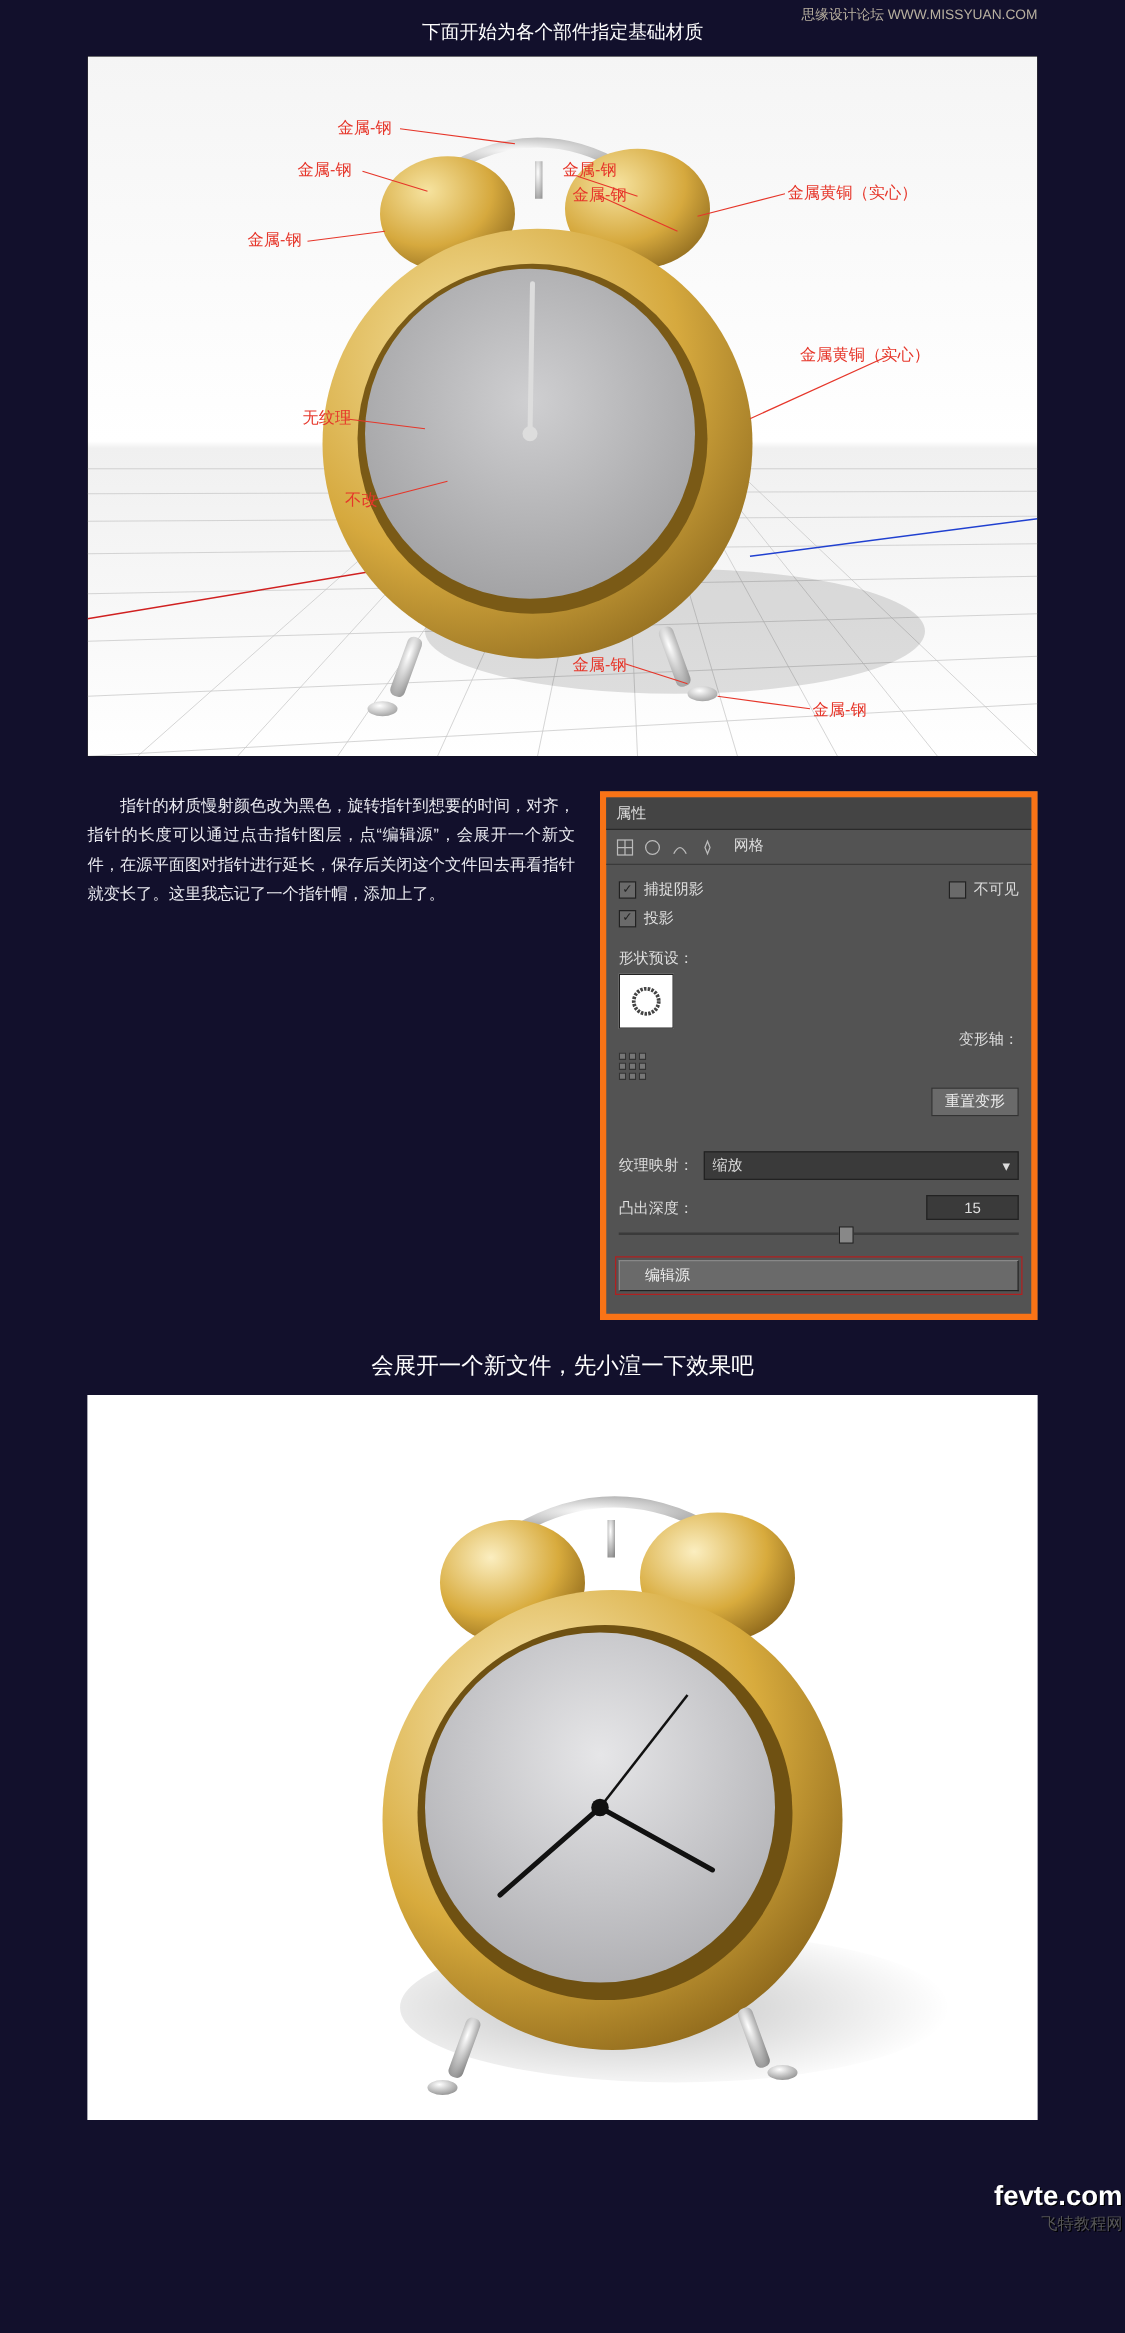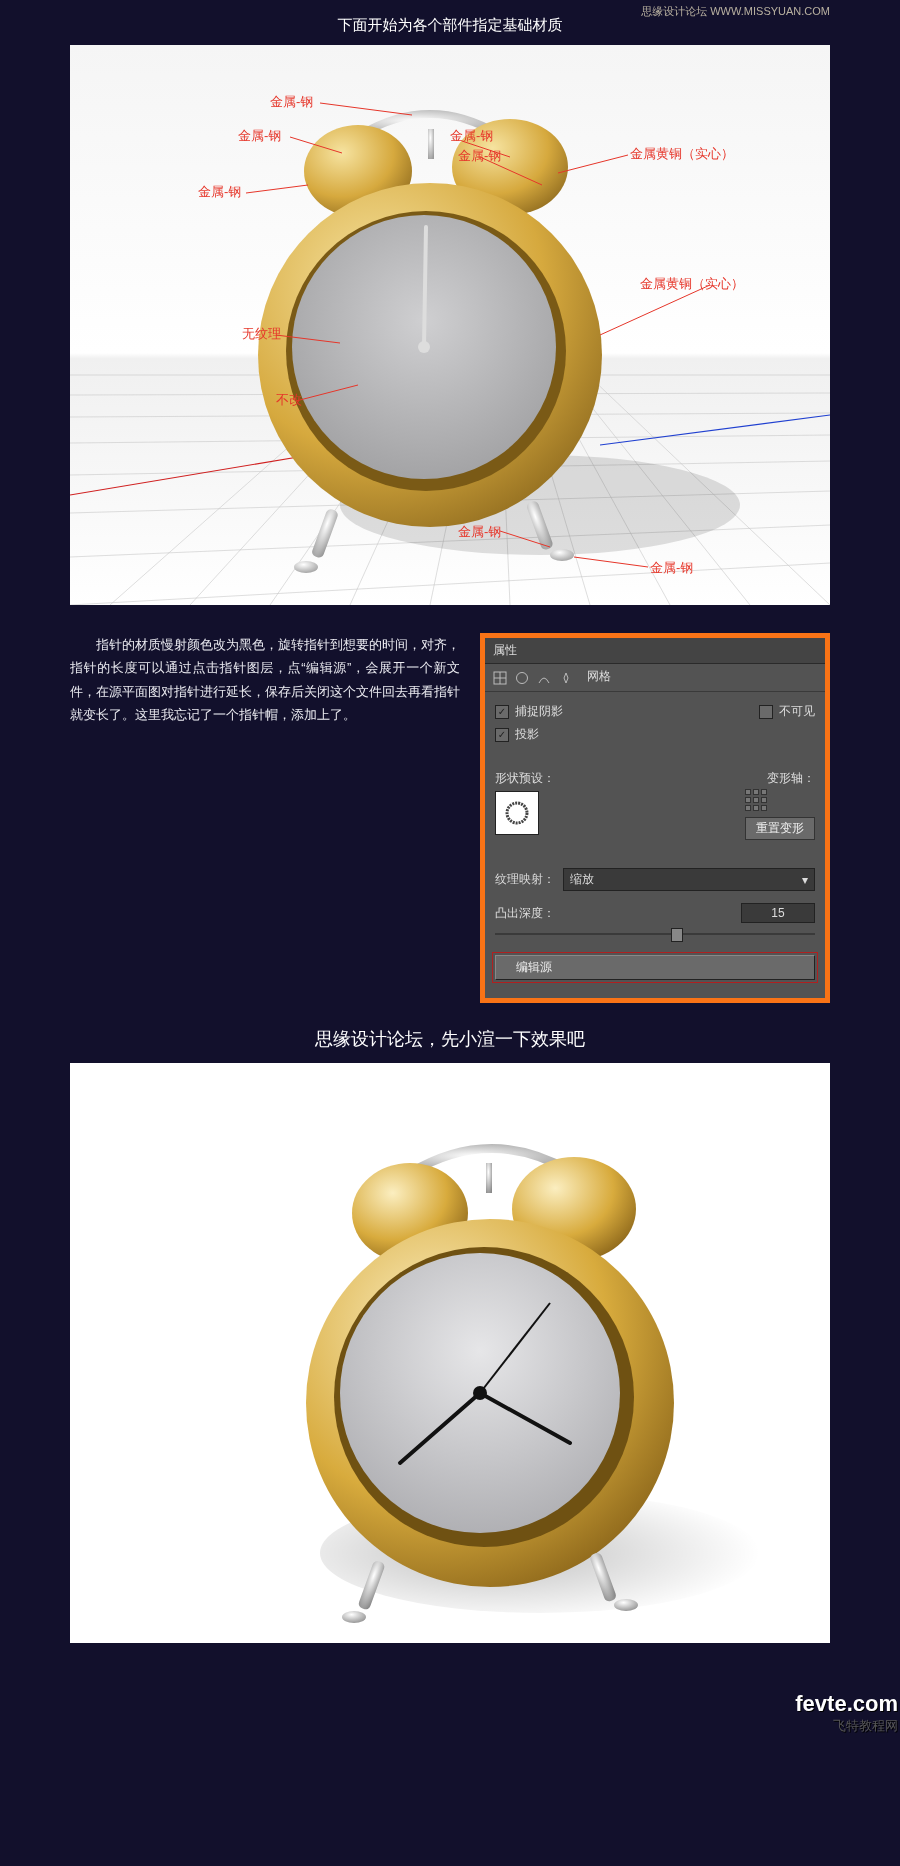--- a/index.html
+++ b/index.html
@@ -98,21 +98,22 @@
     border: 1px solid #222;
     background: #6a6a6a;
     display: inline-flex;
     align-items: center; justify-content: center;
     font-size: 10px; line-height: 1;
     color: #222;
   }
   .row2 {
     display: flex;
     justify-content: space-between;
-    margin-top: 24px;
+    margin-top: 12px;
+    flex-direction: column;
   }
   .shape-swatch {
     width: 42px; height: 42px;
     background: #fff;
     border: 1px solid #222;
     margin-top: 4px;
     display:flex;align-items:center;justify-content:center;
   }
   .grid9 {
     width: 24px; height: 24px;
@@ -391,21 +392,21 @@
         <div class="slider">
           <div class="slider-track"></div>
           <div class="slider-thumb"></div>
         </div>
 
         <span class="btn edit-src">编辑源</span>
       </div>
     </div>
   </div>
 
-  <div class="sub-title">思缘设计论坛，先小渲一下效果吧</div>
+  <div class="sub-title">会展开一个新文件，先小渲一下效果吧</div>
 
   <div class="render-box">
     <svg width="760" height="580" viewBox="0 0 760 580">
       <defs>
         <radialGradient id="brass2" cx="0.35" cy="0.3" r="0.85">
           <stop offset="0" stop-color="#fbeec0"></stop>
           <stop offset="0.55" stop-color="#d8ab3d"></stop>
           <stop offset="1" stop-color="#7a5612"></stop>
         </radialGradient>
         <radialGradient id="face2" cx="0.5" cy="0.35" r="0.75">

